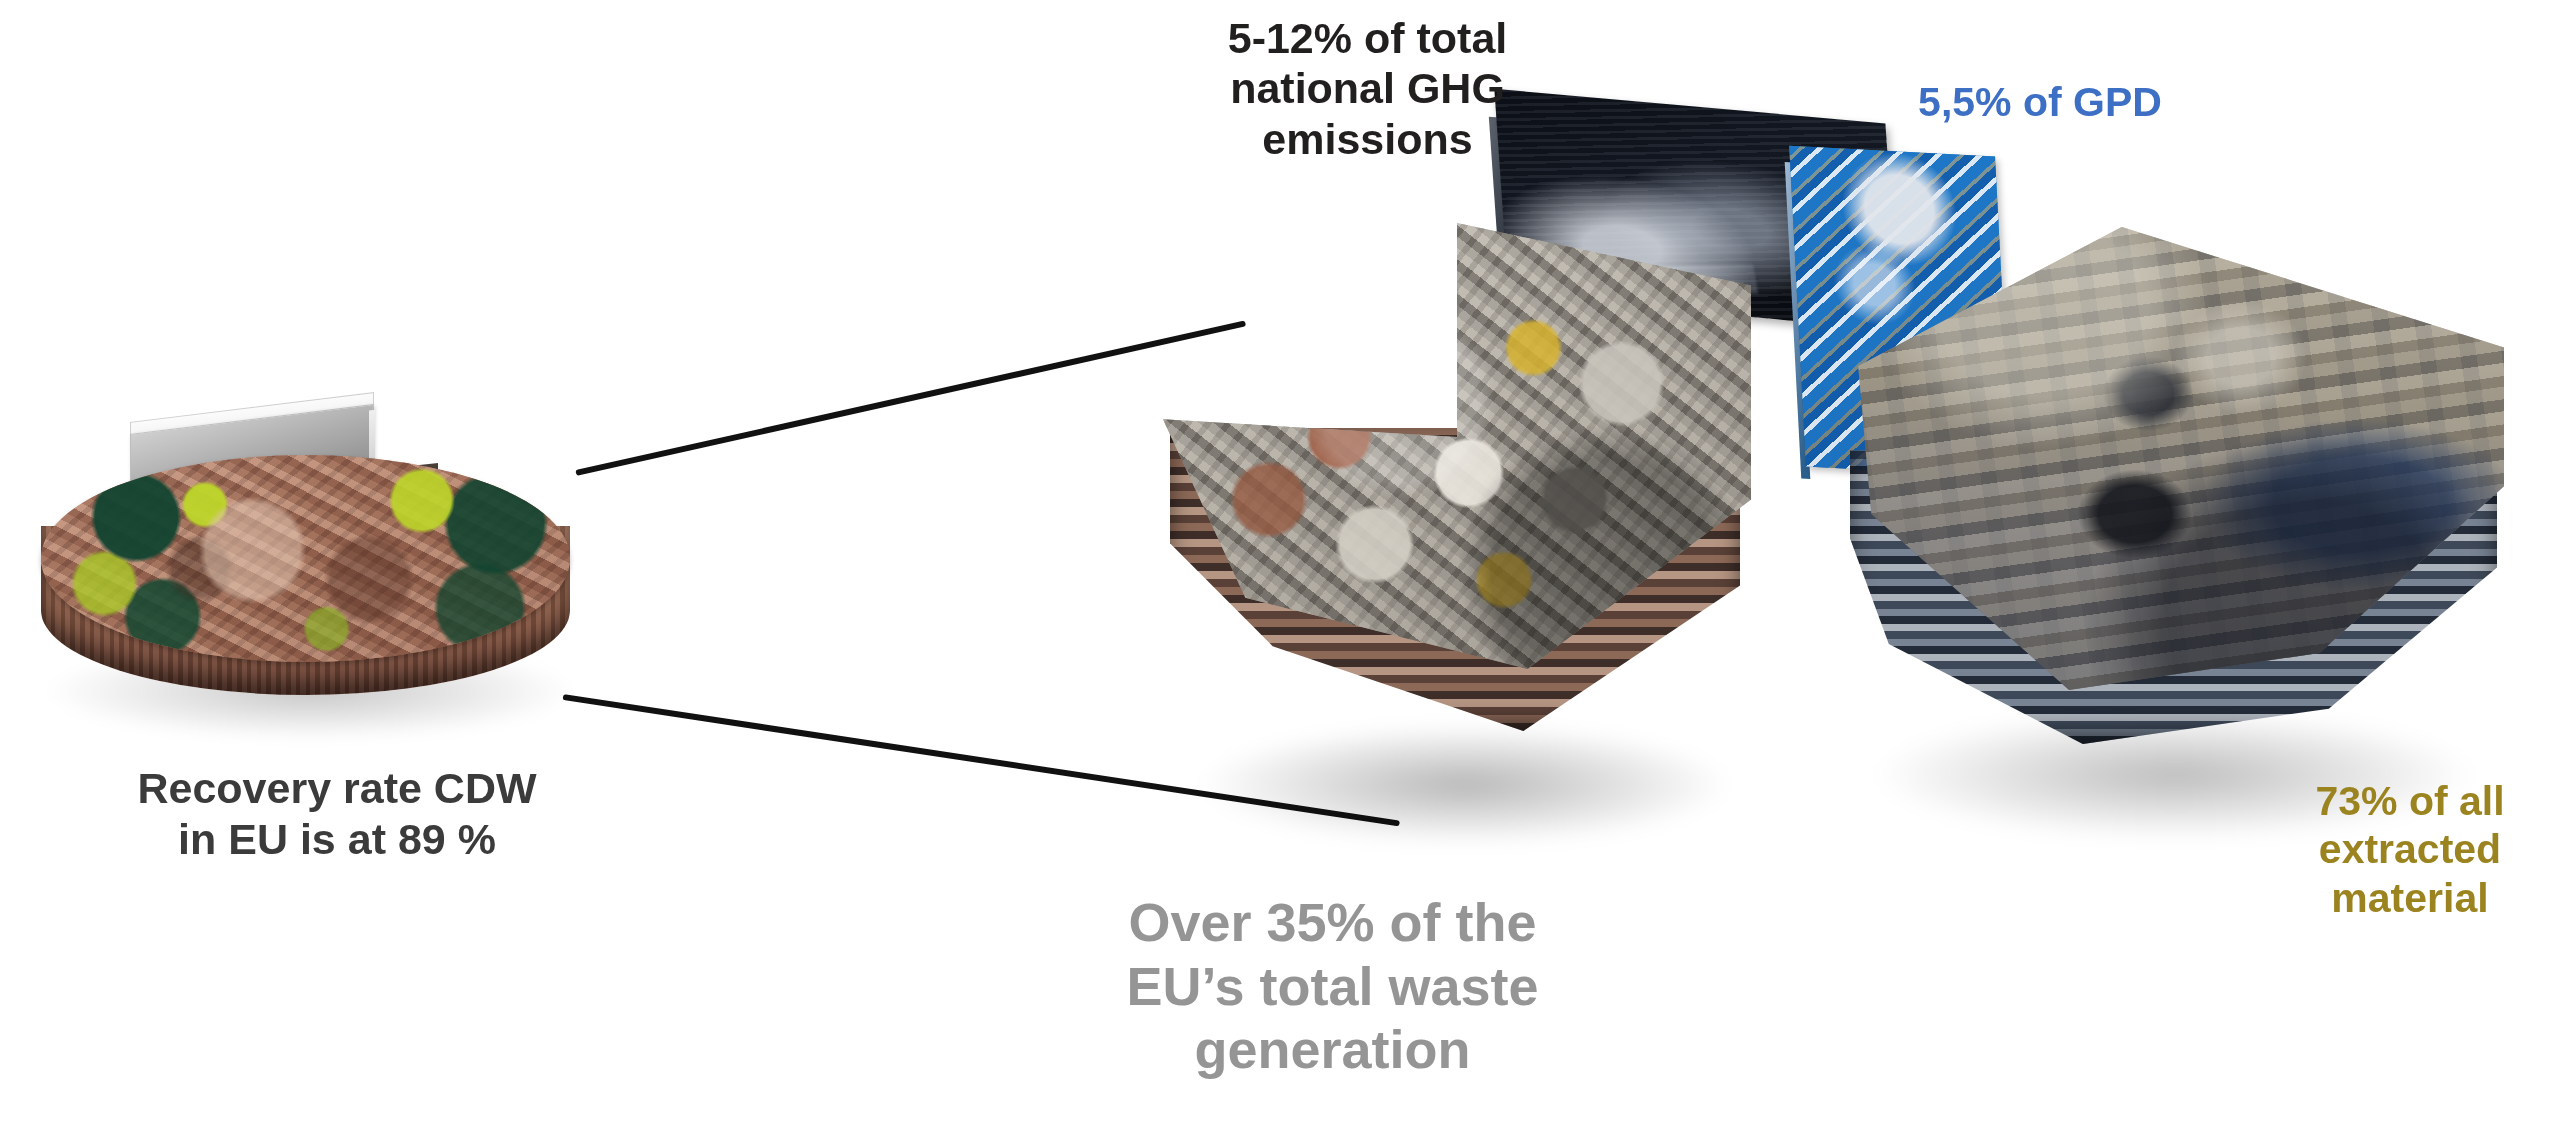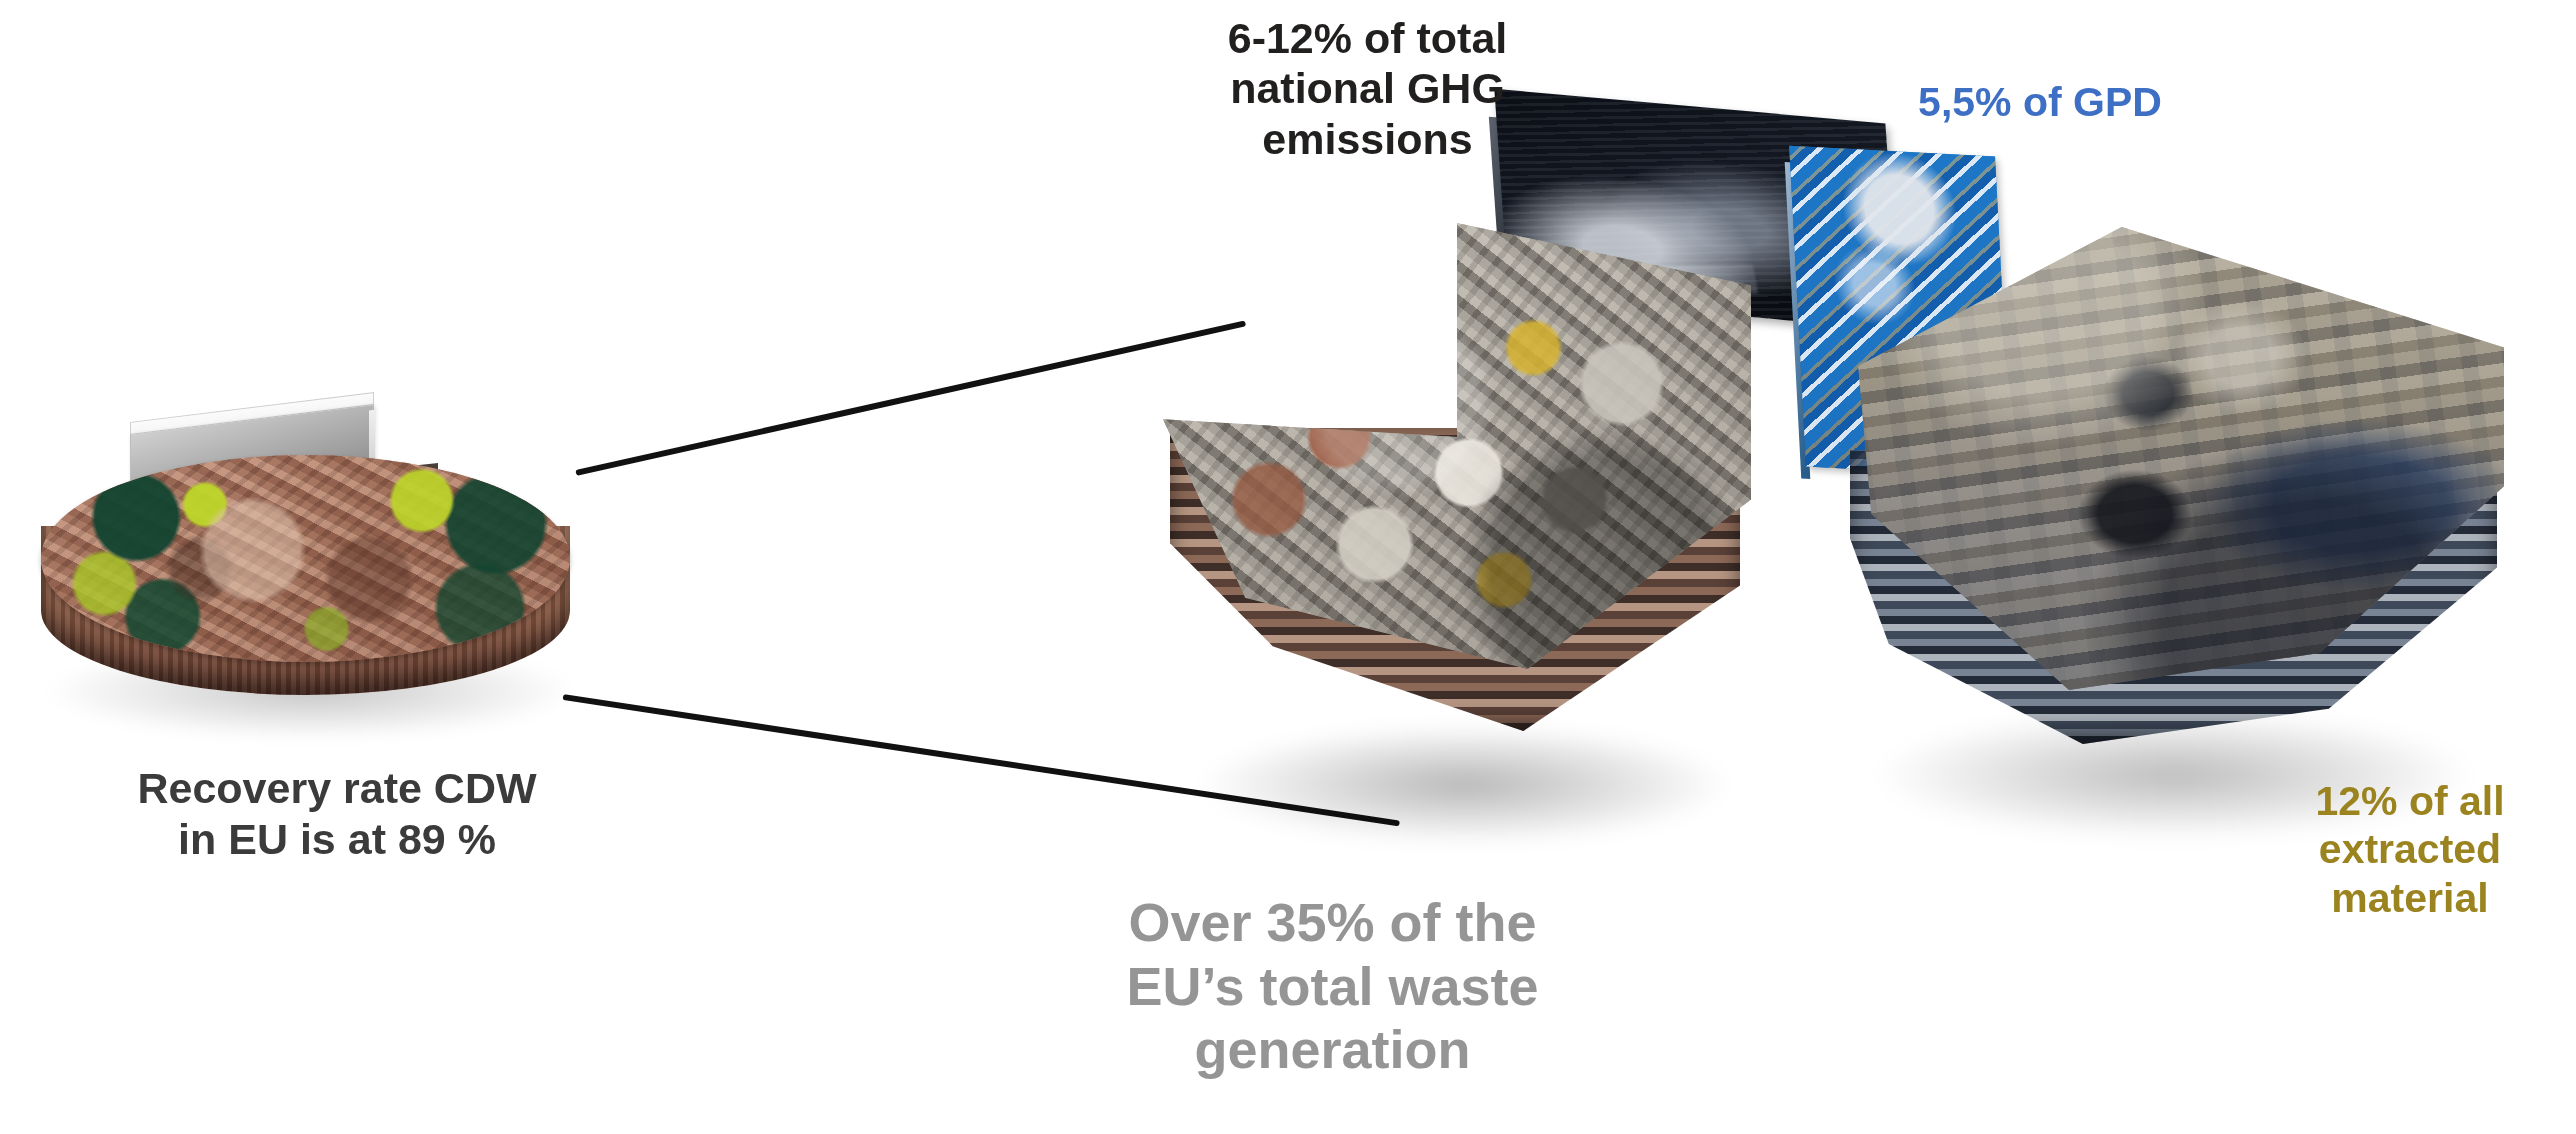--- a/index.html
+++ b/index.html
@@ -199,31 +199,31 @@
   <div id="piece-gpd"></div>
 
   <div id="piece-right">
     <div id="right-shadow"></div>
     <div id="right-side"></div>
     <div id="right-top">
       <div class="mine"></div>
     </div>
   </div>
 
-  <div class="label" id="lbl-ghg">6-12% of total
+  <div class="label" id="lbl-ghg">5-12% of total
 national GHG
 emissions</div>
 
   <div class="label" id="lbl-gpd">5,5% of GPD</div>
 
   <div class="label" id="lbl-cdw">Recovery rate CDW
 in EU is at 89 %</div>
 
   <div class="label" id="lbl-waste">Over 35% of the
 EU’s total waste
 generation</div>
 
-  <div class="label" id="lbl-extr">12% of all
+  <div class="label" id="lbl-extr">73% of all
 extracted
 material</div>
 
 </div>
 
 
 </body></html>

